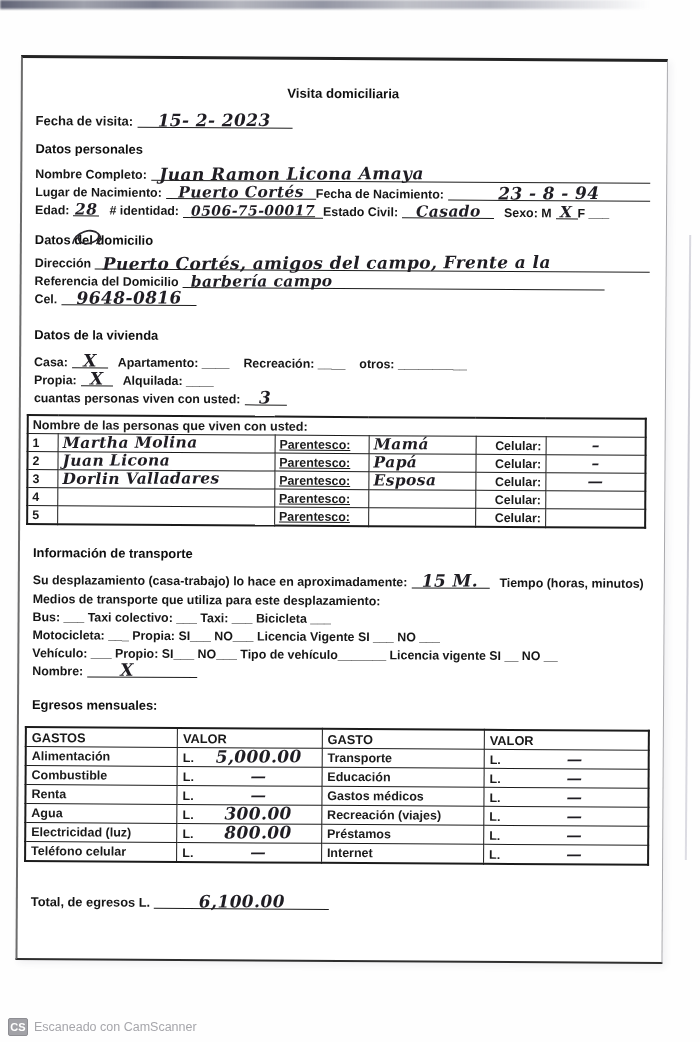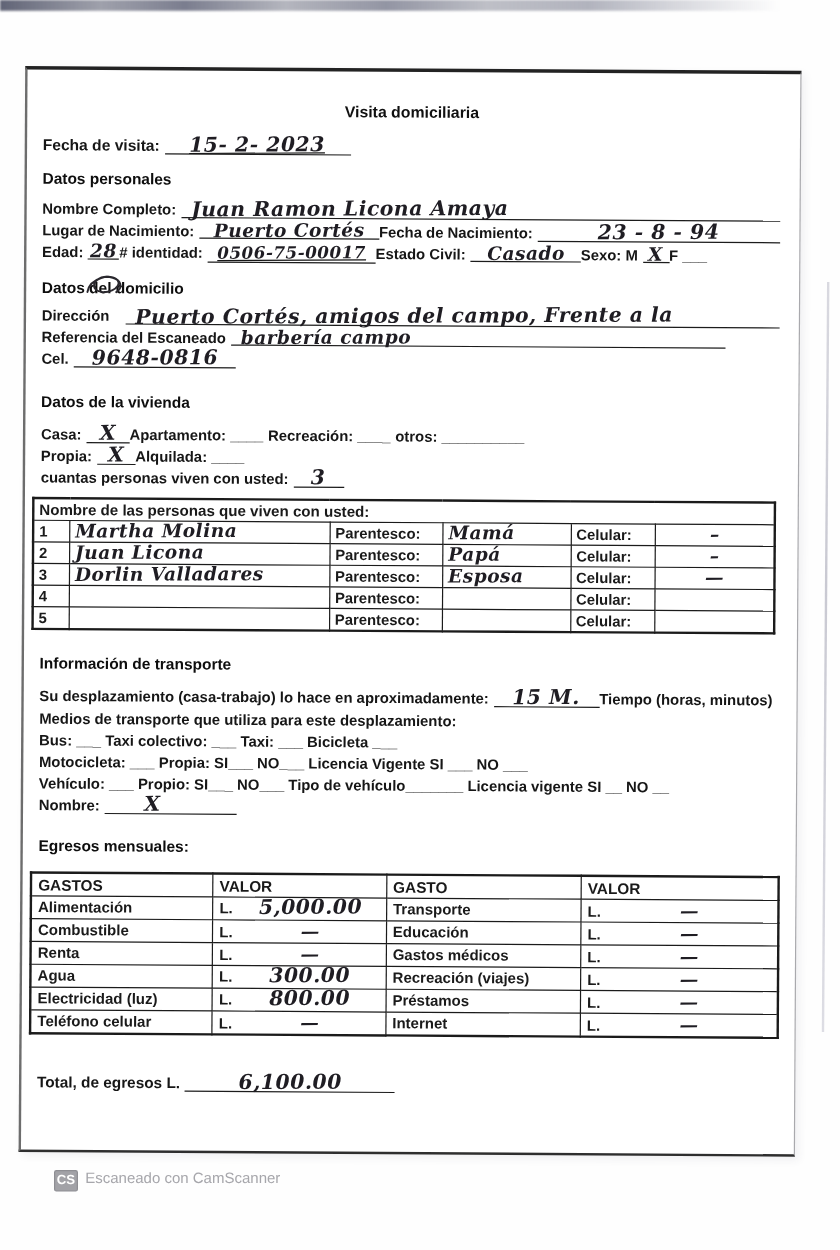--- a/index.html
+++ b/index.html
@@ -36,21 +36,21 @@
   .title{
     text-align:center;font-weight:bold;font-size:13.2px;color:#101010;
     margin:12px 0 14px;
   }
   .heading{font-weight:bold;font-size:12.9px;color:#0e0e0e;position:relative;}
   .row{
     display:flex;align-items:baseline;white-space:nowrap;
     font-size:12.4px;font-weight:600;color:#161616;line-height:16px;
   }
   .lbl{margin-right:4px;}
-  .sp{margin-left:0;}
+  .sp{margin-left:10px;}
   .uline{
     border-bottom:1.7px solid #1c1c1c;display:inline-flex;
     justify-content:center;align-items:baseline;min-height:12px;
   }
   .ul-left{justify-content:flex-start;padding-left:8px;}
   .grow{flex:1;}
   .hand{
     font-family:"DejaVu Serif", serif;font-style:italic;font-weight:600;
     font-size:15.5px;color:#1f1d23;letter-spacing:.4px;line-height:13px;
     display:inline-block;transform:rotate(-.6deg);
@@ -61,56 +61,56 @@
   
   table{border-collapse:collapse;}
   .ptable{
     width:620px;margin:8px 0 0 -7px;font-size:12.4px;font-weight:600;
     border:2.2px solid #1b1b1b;
   }
   .ptable td{border:1.5px solid #1b1b1b;padding:0 4px;height:17px;}
   .ptable .pt-head td{font-weight:bold;font-size:12.6px;height:17px;}
   .c-num{width:22px;text-align:left;}
   .c-name{width:215px;}
-  .c-lab{width:86px;}
+  .c-lab{width:86px;text-decoration:underline;}
   .c-pval{width:100px;}
-  .c-clab{width:62px;}
+  .c-clab{width:62px;text-align:right;}
   .c-cval{width:95px;text-align:center;}
   
   .etable{
     width:625px;margin:14px 0 0 -7px;font-size:12.5px;font-weight:600;
     border:2.2px solid #1b1b1b;
   }
   .etable td,.etable th{border:1.6px solid #1b1b1b;padding:0 5px;height:18px;}
   .etable th{text-align:left;font-size:12.8px;font-weight:bold;}
   .e-g1{width:143px;}
   .e-v1{width:135px;}
   .e-g2{width:155px;}
   .e-v2{width:158px;}
   .v{}
   .v-in{display:flex;align-items:baseline;}
   .v-in .cur{margin-right:6px;}
   .v-in .hand{margin:0 auto;}
   .total-row{margin-top:32px;font-size:12.8px;font-weight:bold;}
-  .w-fecha{width:155px;text-decoration:underline;}
+  .w-fecha{width:155px;}
   .w-lugar{width:150px;}
   .w-edad{width:26px;}
   .w-ident{width:140px;text-decoration:underline;}
   .w-civil{width:92px;justify-content:center;}
   .w-x{width:22px;}
   .w-cel{width:135px;}
   .w-casa{width:36px;}
   .w-prop{width:32px;}
   .w-pers{width:42px;}
   .w-desp{width:92px;}
   .w-otros{width:110px;}
   .w-total{width:175px;}
   
   .watermark{
-    position:absolute;left:8px;top:975px;display:flex;align-items:flex-start;gap:6px;margin-left:37px;
+    position:absolute;left:8px;top:1018px;display:flex;align-items:center;gap:6px;
   }
   .cs-badge{
     width:18px;height:16px;background:#a2a2a7;border:1px solid #8e8e93;
     border-radius:2px;color:#fff;font-weight:bold;font-size:11px;
     display:flex;align-items:center;justify-content:center;
   }
   .cs-text{color:#a6a6ab;font-size:12.5px;}
   .mb2{margin-bottom:2px;}
   .mb3{margin-bottom:3px;}
 </style>
@@ -170,27 +170,27 @@
   </div>
 
   <div class="heading" style="margin:14px 0 8px;">
     <span>Datos del domicilio</span>
     <svg class="scribble" width="46" height="26" viewBox="0 0 46 26">
       <path d="M6,18 C8,6 26,2 31,8 C36,14 20,22 13,16 C8,11 16,3 27,6 C34,8 36,14 30,18" fill="none" stroke="#2a282e" stroke-width="1.6" stroke-linecap="round"></path>
     </svg>
   </div>
 
   <div class="row mb2">
-    <span class="lbl" style="margin-right:14px;">Dirección</span>
+    <span class="lbl" style="margin-right:4px;">Dirección</span>
     <span class="uline ul-left grow">
         <span class="hand big">Puerto Cortés, amigos del campo, Frente a la</span>
       </span>
   </div>
   <div class="row mb2">
-    <span class="lbl">Referencia del Escaneado</span>
+    <span class="lbl">Referencia del Domicilio</span>
     <span class="uline ul-left grow" style="margin-right:45px;">
         <span class="hand">barbería campo</span>
       </span>
   </div>
   <div class="row mb3">
     <span class="lbl">Cel.</span>
     <span class="uline w-cel">
         <span class="hand big">9648-0816</span>
       </span>
   </div>

